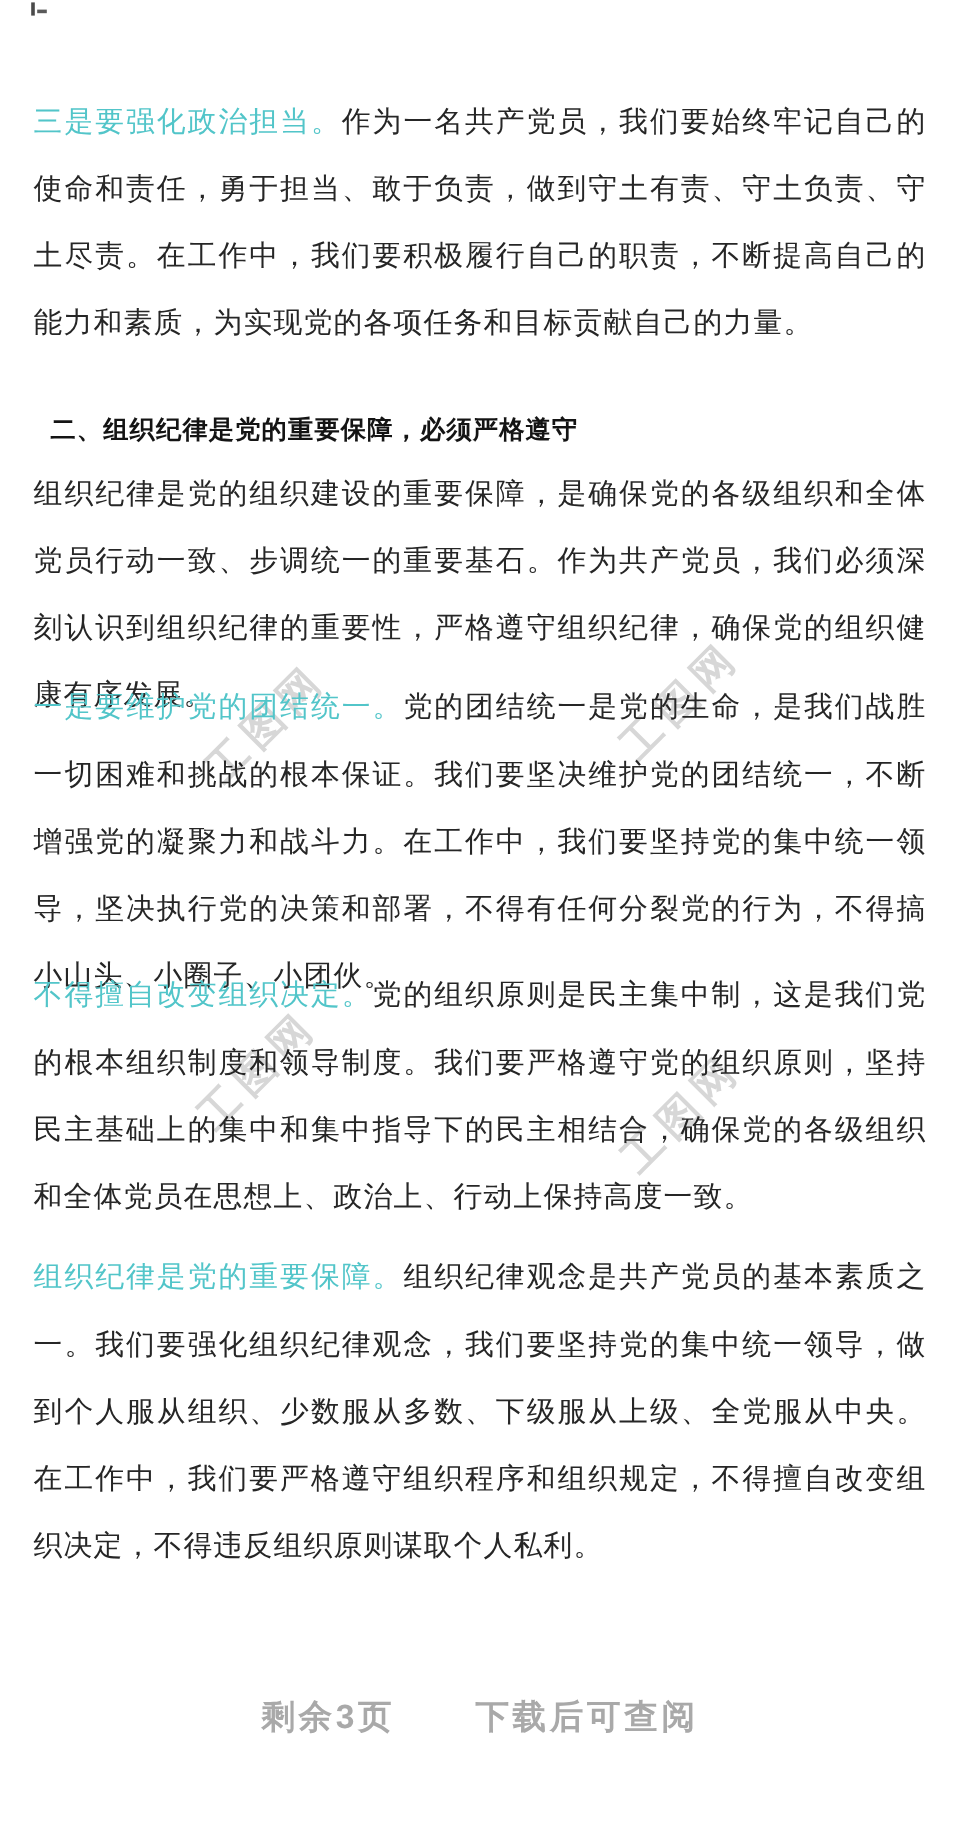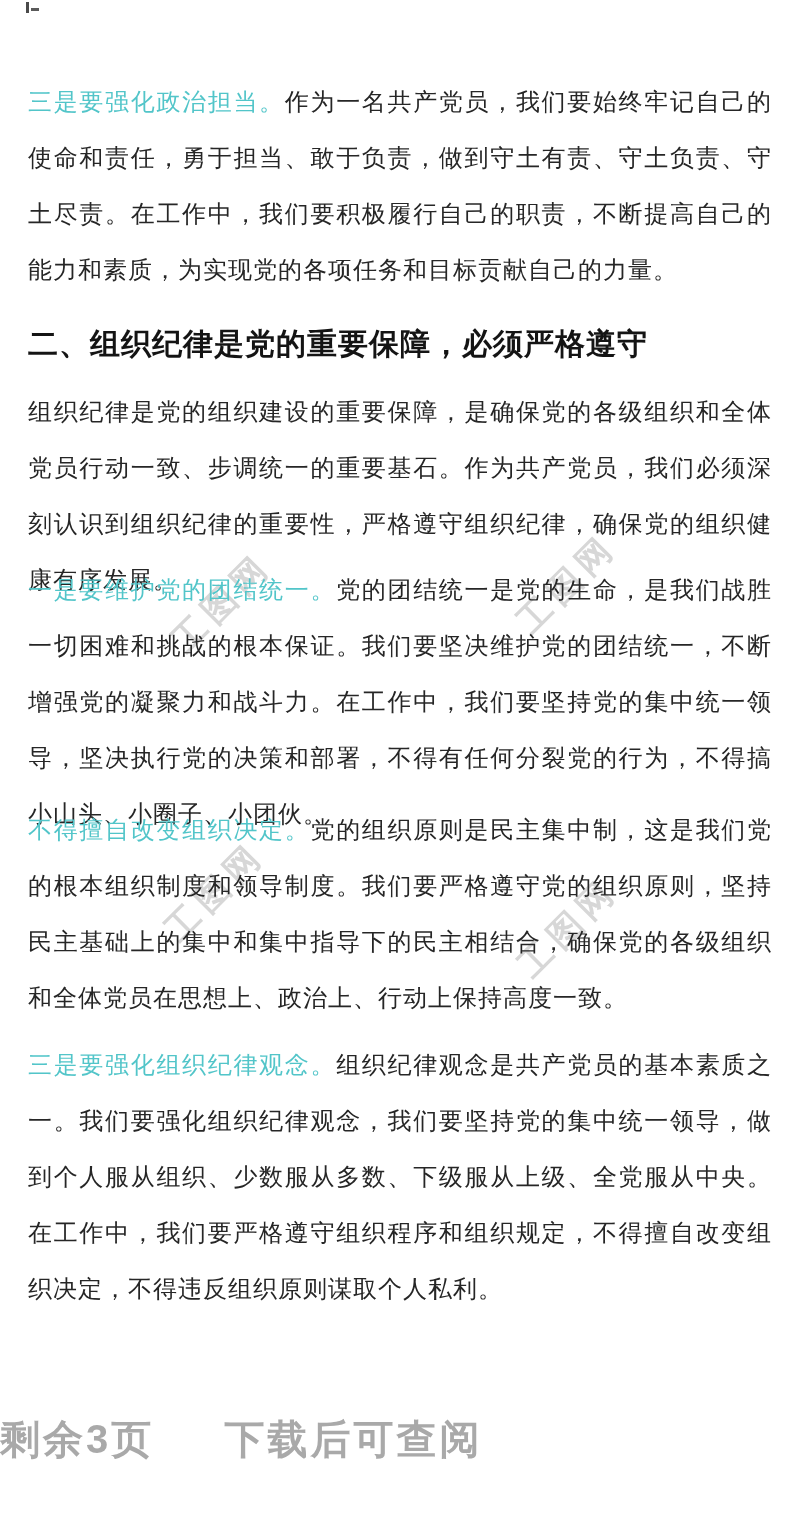--- a/index.html
+++ b/index.html
@@ -32,35 +32,36 @@
     margin: 0;
     font-size: 24px;
     line-height: 56px;
     color: #262626;
     text-align: justify;
     text-justify: inter-ideograph;
     letter-spacing: 1px;
   }
   p.body-para .lead { color: #52c5c9; }
   h2.section-heading {
-    margin: 0;
-    font-size: 30px;
+    margin: 14px;
+    font-size: 21px;
     line-height: 56px;
     font-weight: bold;
     color: #141414;
     letter-spacing: 1px;
   }
   .footer-notice {
     position: absolute;
     left: 0; top: 1412px;
     width: 800px;
+    text-align: center;
     z-index: 1;
     font-family: "Liberation Sans", sans-serif;
     font-weight: bold;
-    font-size: 40px;
+    font-size: 28px;
     color: #a9a9a9;
     letter-spacing: 3px;
     white-space: nowrap;
   }
   .footer-notice .seg { display: inline-block; }
   .footer-notice .seg + .seg { margin-left: 56px; }
   .artifact {
     position: absolute;
     left: 24px; top: 2px;
     width: 18px; height: 14px;
@@ -104,19 +105,19 @@
 
 <div class="content-block" style="top:562px;">
   <p class="body-para"><span class="lead">一是要维护党的团结统一。</span><span>党的团结统一是党的生命，是我们战胜一切困难和挑战的根本保证。我们要坚决维护党的团结统一，不断增强党的凝聚力和战斗力。在工作中，我们要坚持党的集中统一领导，坚决执行党的决策和部署，不得有任何分裂党的行为，不得搞小山头、小圈子、小团伙。</span></p>
 </div>
 
 <div class="content-block" style="top:802px;">
   <p class="body-para"><span class="lead">不得擅自改变组织决定。</span><span>党的组织原则是民主集中制，这是我们党的根本组织制度和领导制度。我们要严格遵守党的组织原则，坚持民主基础上的集中和集中指导下的民主相结合，确保党的各级组织和全体党员在思想上、政治上、行动上保持高度一致。</span></p>
 </div>
 
 <div class="content-block" style="top:1037px;">
-  <p class="body-para"><span class="lead">三是要强化组织纪律观念。</span><span>组织纪律观念是共产党员的基本素质之一。我们要强化组织纪律观念，我们要坚持党的集中统一领导，做到个人服从组织、少数服从多数、下级服从上级、全党服从中央。在工作中，我们要严格遵守组织程序和组织规定，不得擅自改变组织决定，不得违反组织原则谋取个人私利。</span></p>
+  <p class="body-para"><span class="lead">组织纪律是党的重要保障。</span><span>组织纪律观念是共产党员的基本素质之一。我们要强化组织纪律观念，我们要坚持党的集中统一领导，做到个人服从组织、少数服从多数、下级服从上级、全党服从中央。在工作中，我们要严格遵守组织程序和组织规定，不得擅自改变组织决定，不得违反组织原则谋取个人私利。</span></p>
 </div>
 
 <div class="footer-notice">
   <span class="seg">剩余3页</span>
   <span class="seg">下载后可查阅</span>
 </div>
 
 </body></html>

